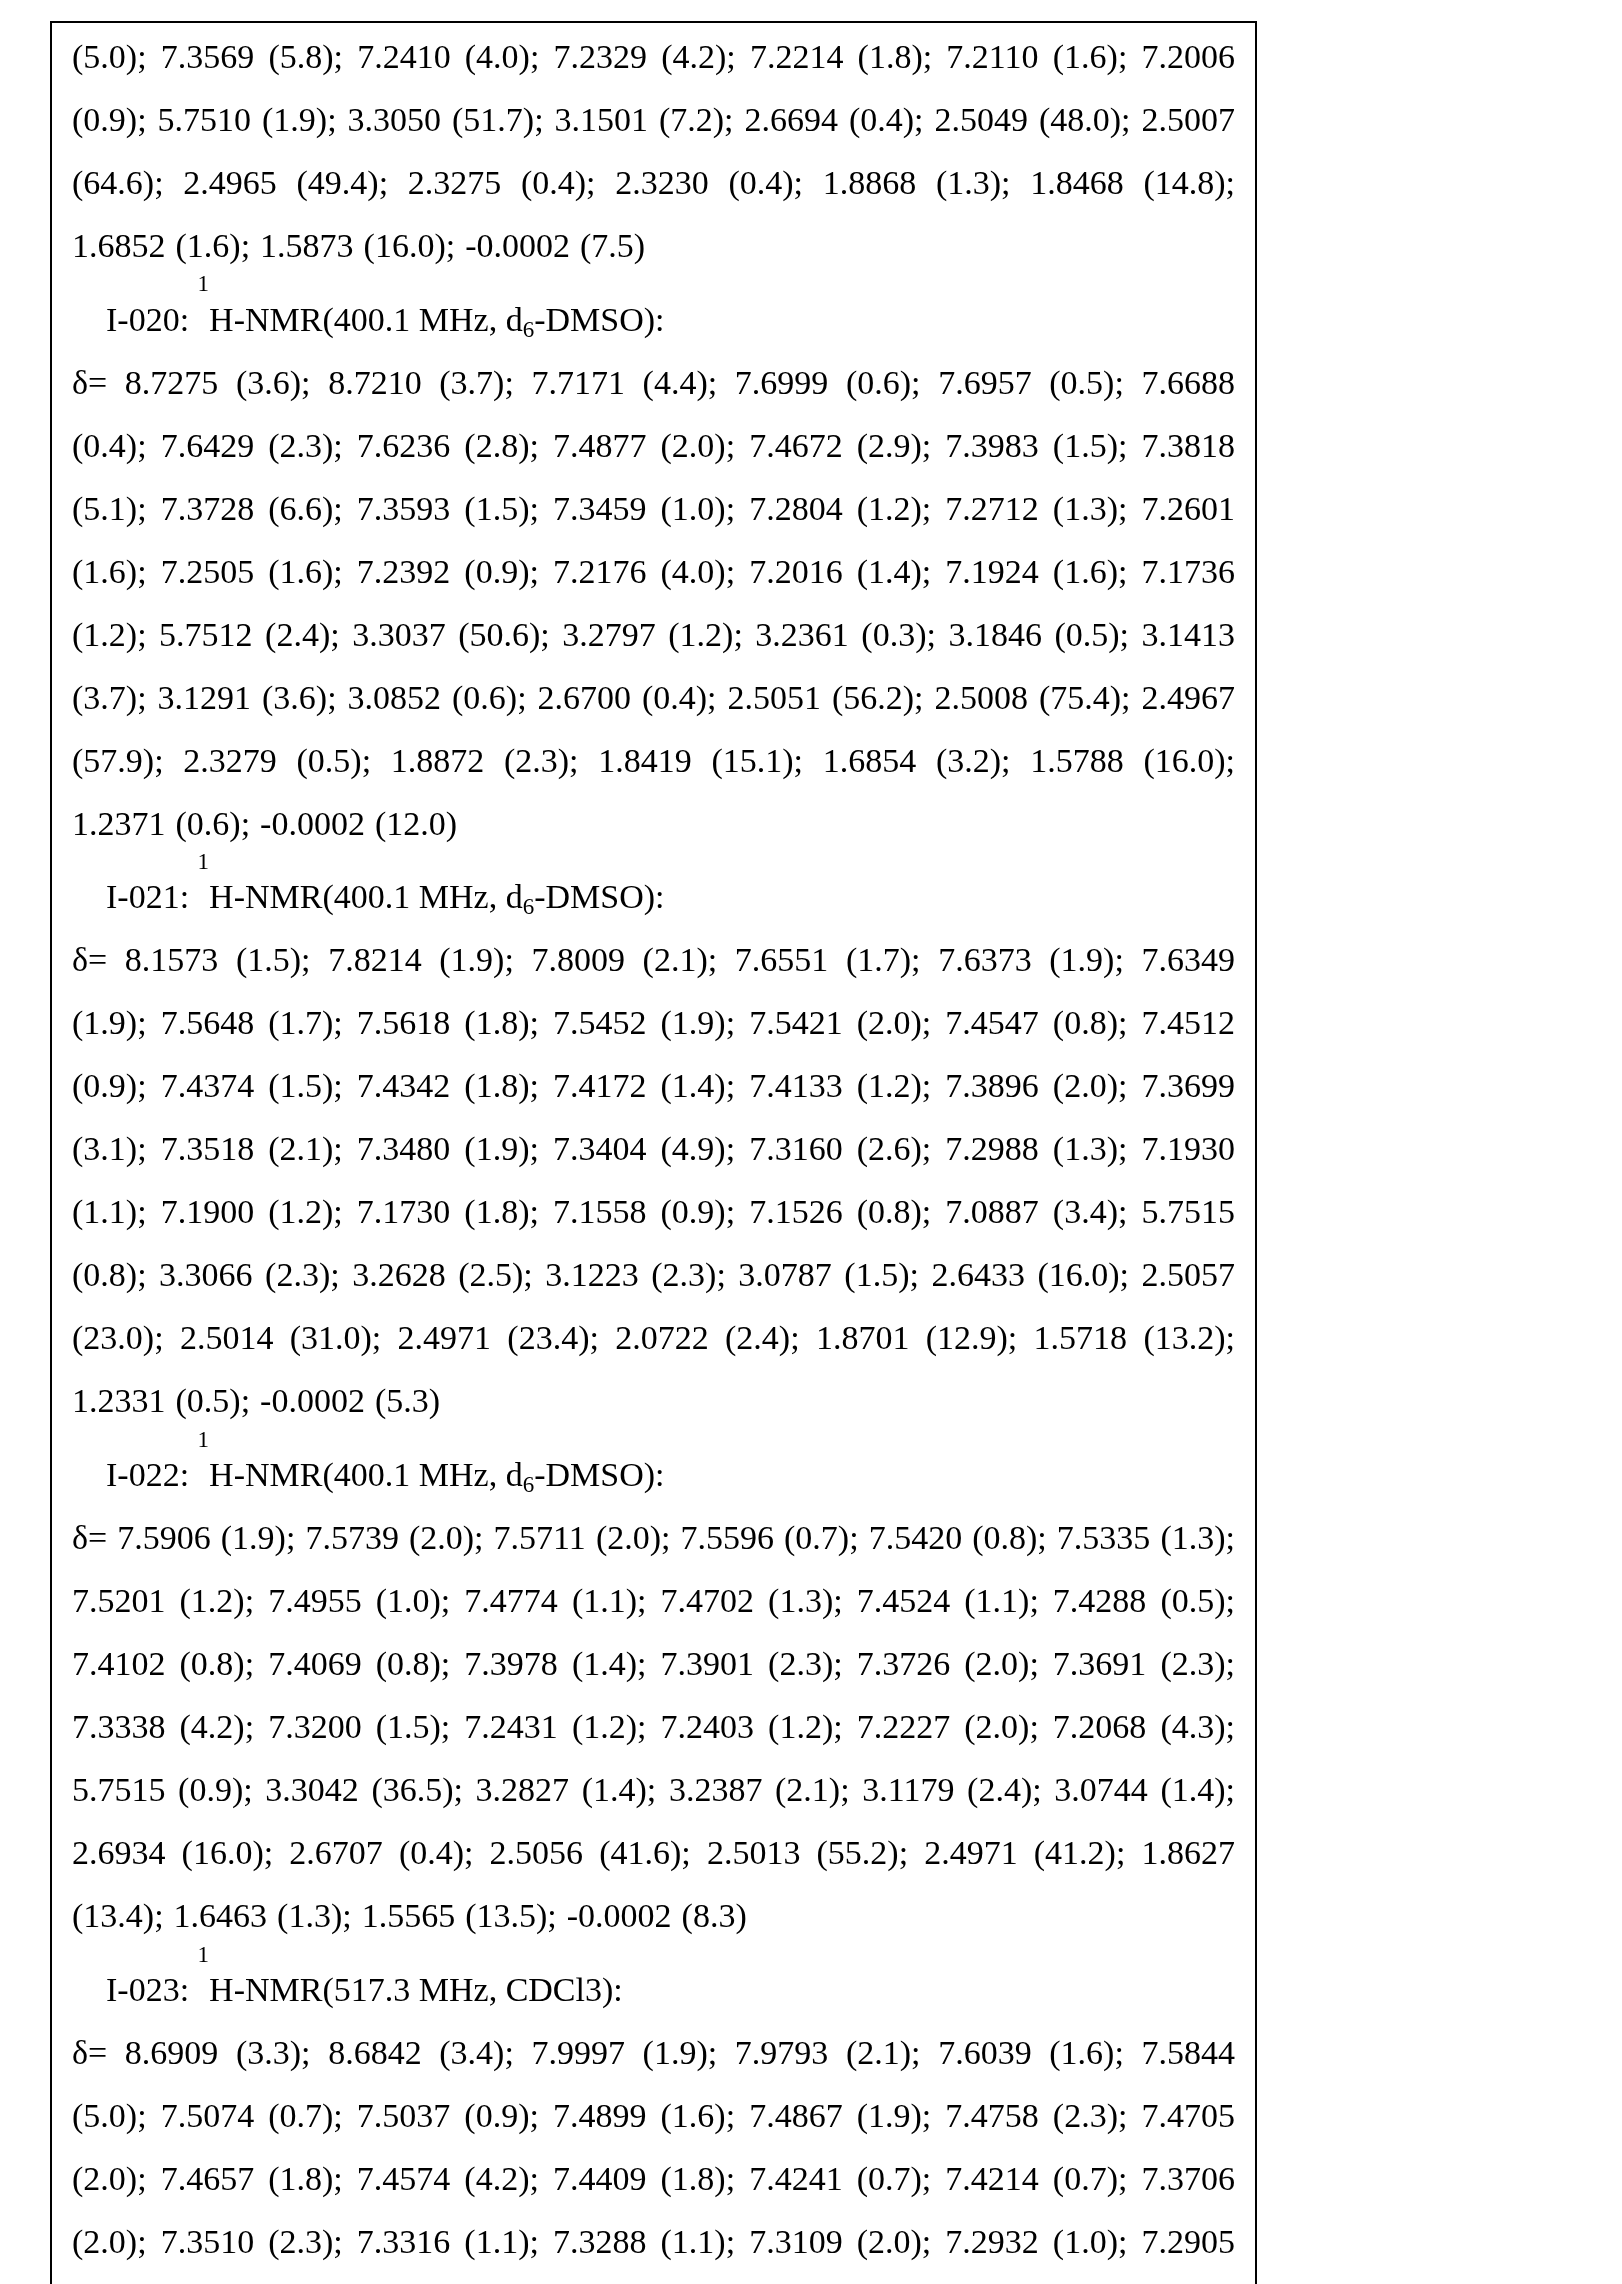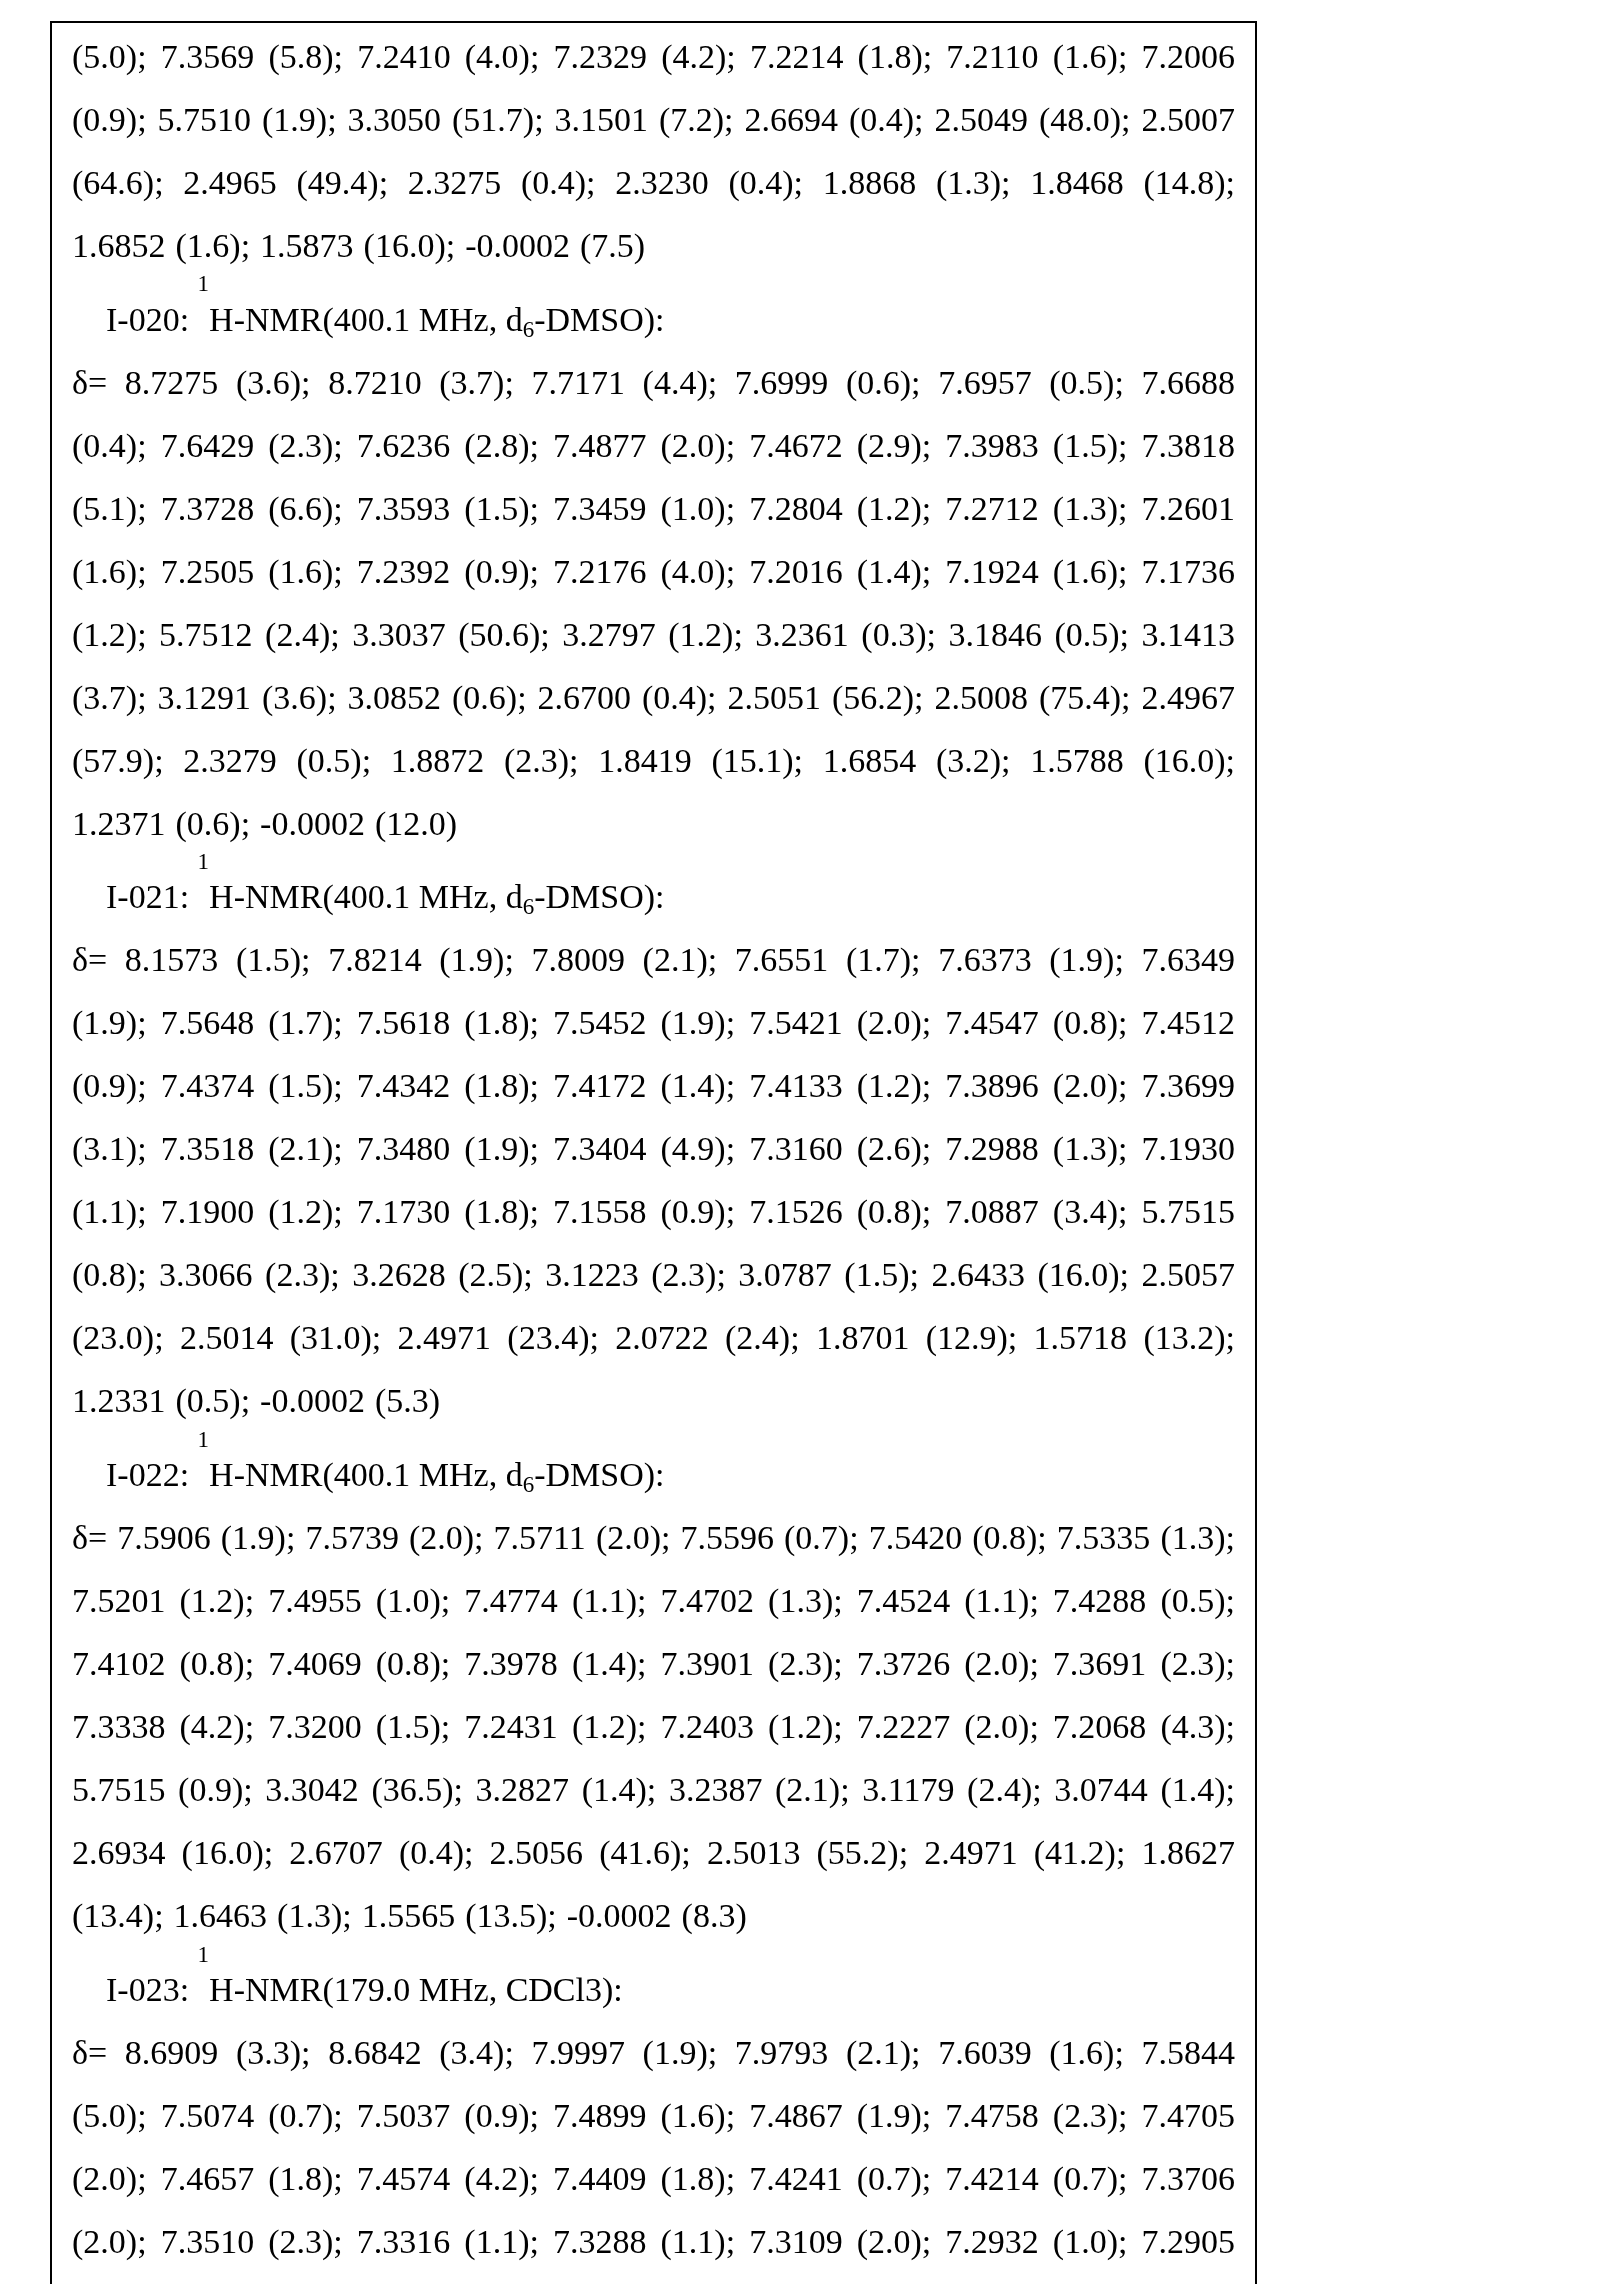--- a/index.html
+++ b/index.html
@@ -86,21 +86,21 @@
 
     <tr>
       <td class="nmr-cell">
         <span class="nmr-header"><span>I-022: </span><sup class="iso">1</sup><span>H-NMR(400.1 MHz, d</span><sub class="d6">6</sub><span>-DMSO):</span></span>
         <span class="nmr-shifts"><span>δ= </span><span>7.5906 (1.9); 7.5739 (2.0); 7.5711 (2.0); 7.5596 (0.7); 7.5420 (0.8); 7.5335 (1.3); 7.5201 (1.2); 7.4955 (1.0); 7.4774 (1.1); 7.4702 (1.3); 7.4524 (1.1); 7.4288 (0.5); 7.4102 (0.8); 7.4069 (0.8); 7.3978 (1.4); 7.3901 (2.3); 7.3726 (2.0); 7.3691 (2.3); 7.3338 (4.2); 7.3200 (1.5); 7.2431 (1.2); 7.2403 (1.2); 7.2227 (2.0); 7.2068 (4.3); 5.7515 (0.9); 3.3042 (36.5); 3.2827 (1.4); 3.2387 (2.1); 3.1179 (2.4); 3.0744 (1.4); 2.6934 (16.0); 2.6707 (0.4); 2.5056 (41.6); 2.5013 (55.2); 2.4971 (41.2); 1.8627 (13.4); 1.6463 (1.3); 1.5565 (13.5); -0.0002 (8.3)</span></span>
       </td>
     </tr>
 
     <tr>
       <td class="nmr-cell">
-        <span class="nmr-header"><span>I-023: </span><sup class="iso">1</sup><span>H-NMR(179.0 MHz, CDCl3):</span></span>
+        <span class="nmr-header"><span>I-023: </span><sup class="iso">1</sup><span>H-NMR(517.3 MHz, CDCl3):</span></span>
         <span class="nmr-shifts"><span>δ= </span><span>8.6909 (3.3); 8.6842 (3.4); 7.9997 (1.9); 7.9793 (2.1); 7.6039 (1.6); 7.5844 (5.0); 7.5074 (0.7); 7.5037 (0.9); 7.4899 (1.6); 7.4867 (1.9); 7.4758 (2.3); 7.4705 (2.0); 7.4657 (1.8); 7.4574 (4.2); 7.4409 (1.8); 7.4241 (0.7); 7.4214 (0.7); 7.3706 (2.0); 7.3510 (2.3); 7.3316 (1.1); 7.3288 (1.1); 7.3109 (2.0); 7.2932 (1.0); 7.2905 (1.0); 7.2585 (3.2); 7.0737 (1.4); 7.0548 (2.6); 7.0424 (2.7); 5.2910 (4.8); 3.3664 (1.9); 3.3243 (2.2); 2.8958 (2.7); 2.8537 (2.3); 2.3564 (0.9); 2.3375 (2.8); 2.3187 (3.0); 2.3000 (1.1); 1.7998 (0.4); 1.7114 (16.0); 1.2562 (0.6); 1.0995 (5.2); 1.0808 (10.3); 1.0619 (4.9); -0.0002 (3.0)</span></span>
       </td>
     </tr>
 
     <tr>
       <td class="nmr-cell">
         <span class="nmr-header"><span>I-024: </span><sup class="iso">1</sup><span>H-NMR(400.1 MHz, d</span><sub class="d6">6</sub><span>-DMSO):</span></span>
       </td>
     </tr>
   </tbody>

